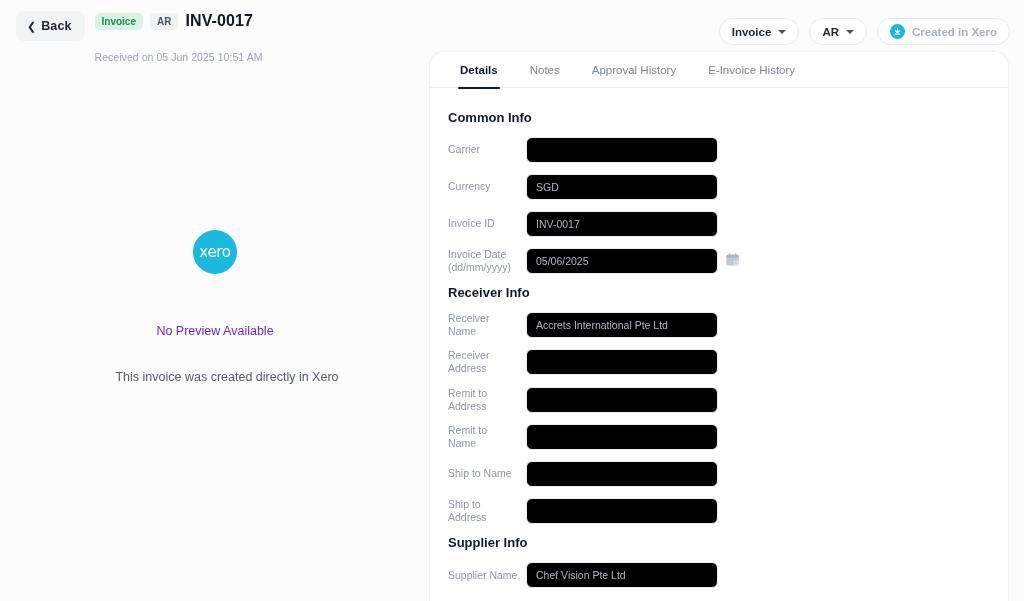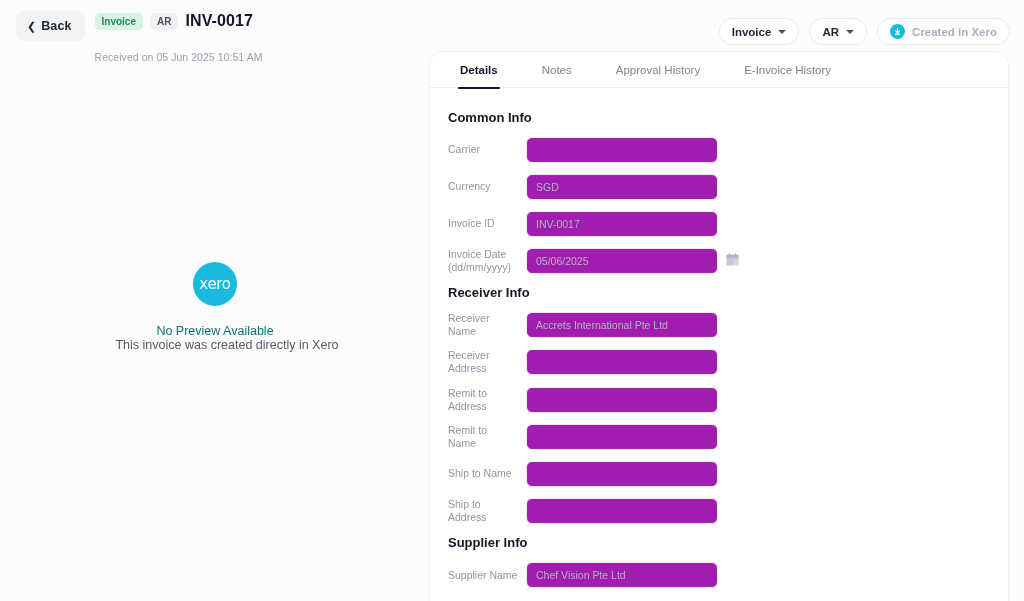--- a/index.html
+++ b/index.html
@@ -61,43 +61,44 @@
     width: 15px; height: 15px; border-radius: 50%; background: #18b9e0;
     display: flex; align-items: center; justify-content: center;
   }
   .xero-badge-icon svg { display: block; }
 
   
   .preview {
     position: absolute; left: 0; top: 52px; width: 430px; height: 549px;
     display: flex; flex-direction: column; align-items: center; justify-content: center;
     padding-bottom: 40px;
+    gap: 32px;
   }
   .xero-logo {
     width: 44px; height: 44px; border-radius: 50%;
     background: #1ab9e0; display: flex; align-items: center; justify-content: center;
     margin-bottom: 18px;
   }
   .xero-logo-text {
     color: #ffffff; font-size: 15px; font-weight: 400; letter-spacing: -0.3px;
     font-family: "DejaVu Sans", sans-serif;
   }
-  .prev-title { font-size: 12.5px; color: #0f766e; }
+  .prev-title { font-size: 12.5px; color: #6d28d9; }
   .prev-sub { font-size: 12.5px; color: #535b68; margin-left: 24px; }
 
   
   .card {
     position: absolute; left: 430px; top: 52px; width: 578px; height: 549px;
     background: #ffffff;
     border-top-left-radius: 14px; border-top-right-radius: 14px;
     box-shadow: 0 0 0 1px rgba(225,228,234,.5);
     overflow: hidden;
   }
   .tabs {
-    display: flex; align-items: center; gap: 12px;
+    display: flex; align-items: center; gap: 0;
     height: 36px; padding-left: 14px; border-bottom: 1px solid #eceef2;
   }
   .tab {
     position: relative; font-size: 11.5px; color: #7d8593; font-weight: 400;
     padding: 0 16px; height: 36px; display: flex; align-items: center; cursor: pointer;
     white-space: nowrap;
   }
   .tab.active { color: #111826; font-weight: 700; }
   .tab.active::after {
     content: ""; position: absolute; left: 14px; right: 14px; bottom: -1px;
@@ -115,21 +116,21 @@
     margin-bottom: 11px;
   }
   .field-label {
     width: 78px; flex: 0 0 78px; font-size: 10.5px; color: #8e96a3;
     line-height: 1.25; padding-right: 8px;
   }
   .field-label.two-line { line-height: 1.22; }
   .input-wrap { position: relative; width: 192px; }
   .input-box {
     width: 192px; height: 26px; border: 1px solid #edeff3; border-radius: 6px;
-    background: #a21caf; font-size: 10.5px; color: #aeb5c0;
+    background: #000000; font-size: 10.5px; color: #aeb5c0;
     padding: 0 9px; line-height: 24px; outline: none;
     font-family: "Liberation Sans", sans-serif;
   }
   .input-box::placeholder { color: #aeb5c0; }
   .cal-icon {
     position: absolute; right: -22px; top: 4px;
     width: 15px; height: 15px; display: block;
   }
 </style>
 </head>

